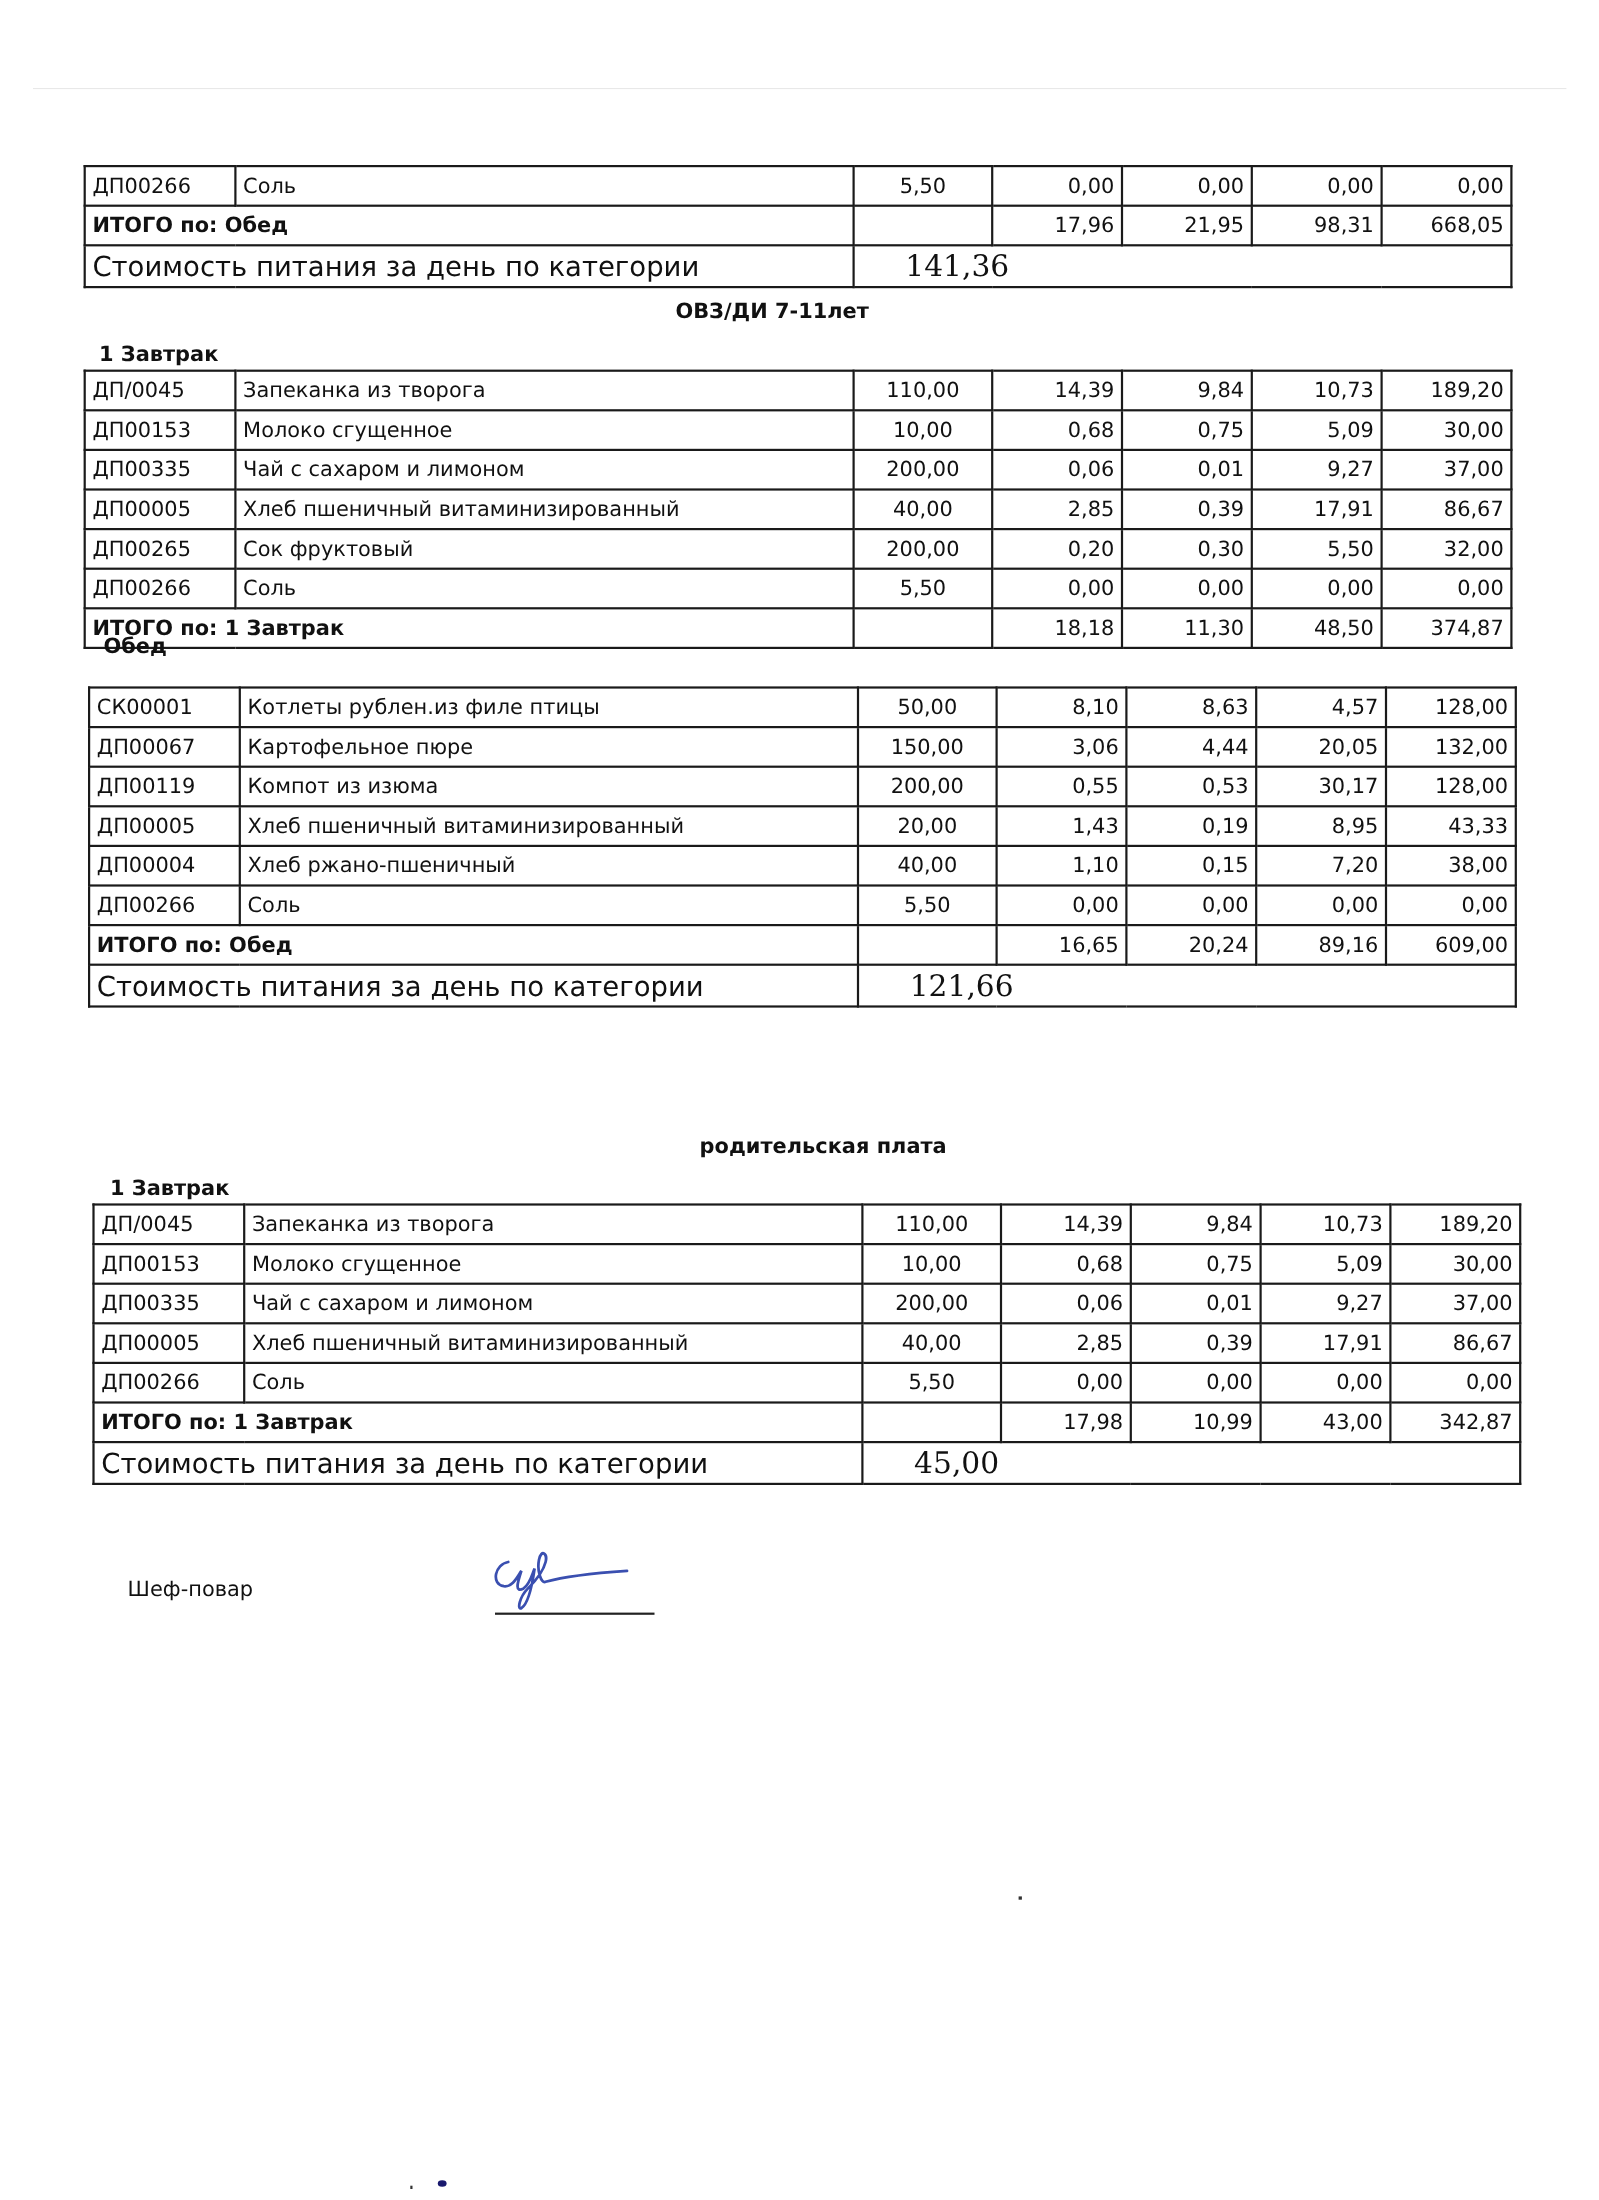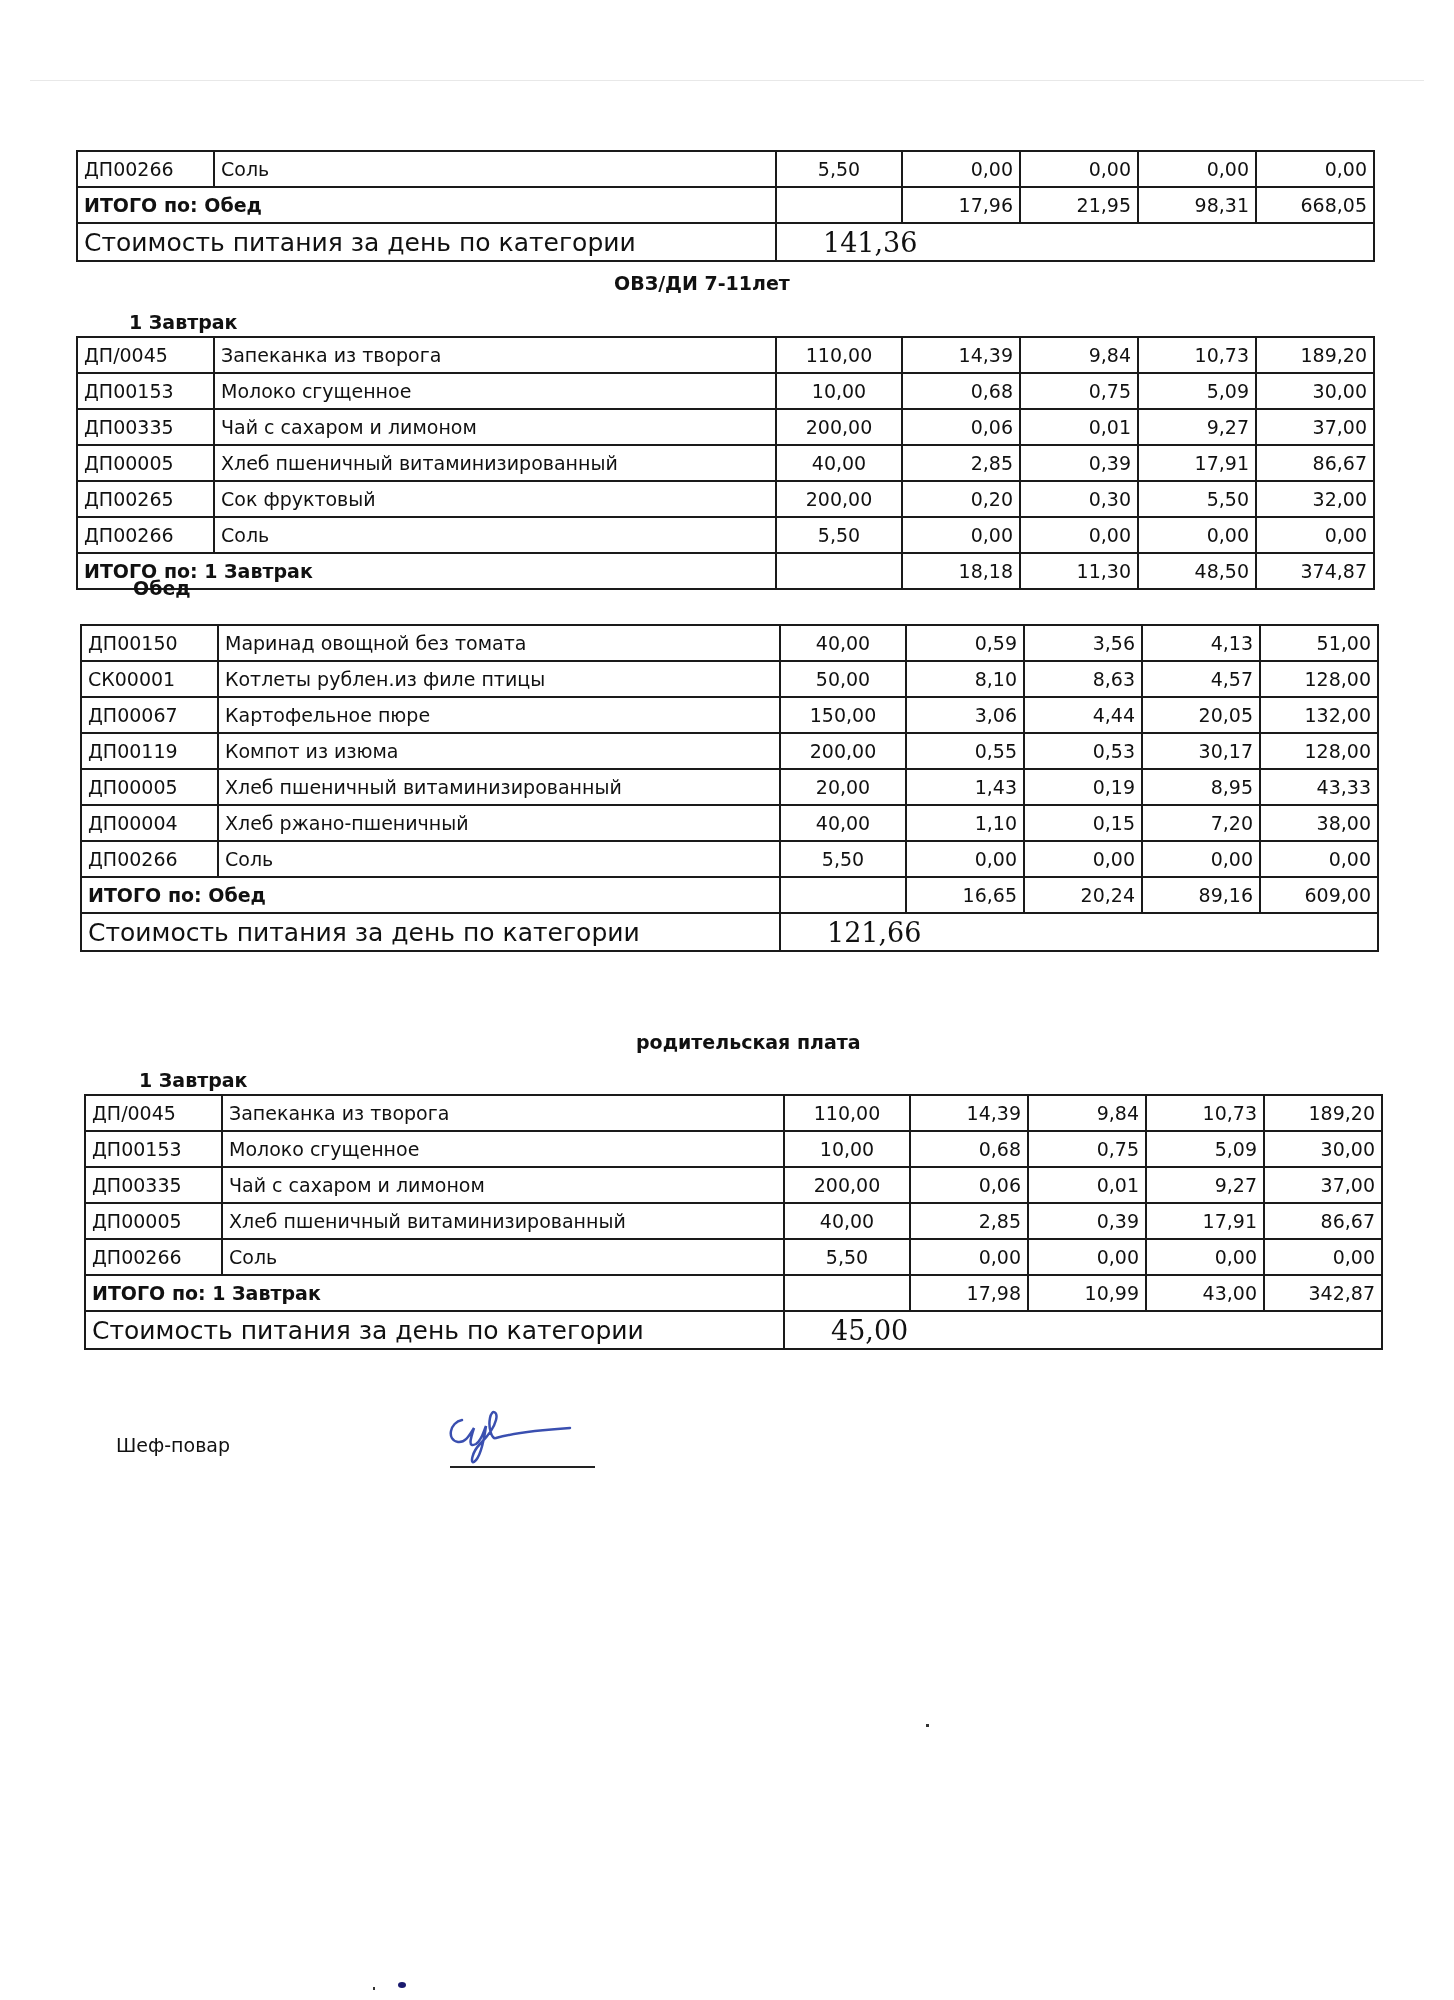--- a/index.html
+++ b/index.html
@@ -12,21 +12,21 @@
   td.code { width:123px; }
   td.name { width:548px; }
   td.mass { width:112px; text-align:center; }
   td.num  { width:104px; text-align:right; }
   td.kcal { width:104px; text-align:right; }
   tr.total td { font-weight:bold; }
   tr.total td.numv { font-weight:normal; }
   tr.cost td { height:36px; font-size:25px; font-weight:normal; }
   tr.cost td.cost-val { font-family:"DejaVu Serif", serif; font-size:27px; padding-left:46px; }
   .section-title { position:absolute; font-weight:bold; font-size:19px; }
-  .meal-label { position:absolute; font-weight:bold; font-size:19px;margin-left:39px; }
+  .meal-label { position:absolute; font-weight:bold; font-size:19px; }
   .footer-label { position:absolute; font-size:19px; }
   .sig-line { position:absolute; height:2px; background:#222; }
   .dot { position:absolute; background:#333; }
 </style>
 </head>
 <body>
 
 <div class="topline"></div>
 
 <div class="block" style="left:76px; top:150px;">
@@ -127,29 +127,20 @@
     </tr>
   </tbody>
     </table>
 </div>
 
 <div class="meal-label" style="left:94px; top:577px;">Обед</div>
 
 <div class="block" style="left:80px; top:624px;">
   <table class="menu">
     <tbody>
-        <tr>
-          <td class="code">ДП00150</td>
-          <td class="name">Маринад овощной без томата</td>
-          <td class="mass">40,00</td>
-          <td class="num">0,59</td>
-          <td class="num">3,56</td>
-          <td class="num">4,13</td>
-          <td class="kcal">51,00</td>
-        </tr>
     <tr>
           <td class="code">СК00001</td>
           <td class="name">Котлеты рублен.из филе птицы</td>
           <td class="mass">50,00</td>
           <td class="num">8,10</td>
           <td class="num">8,63</td>
           <td class="num">4,57</td>
           <td class="kcal">128,00</td>
         </tr>
     <tr>

